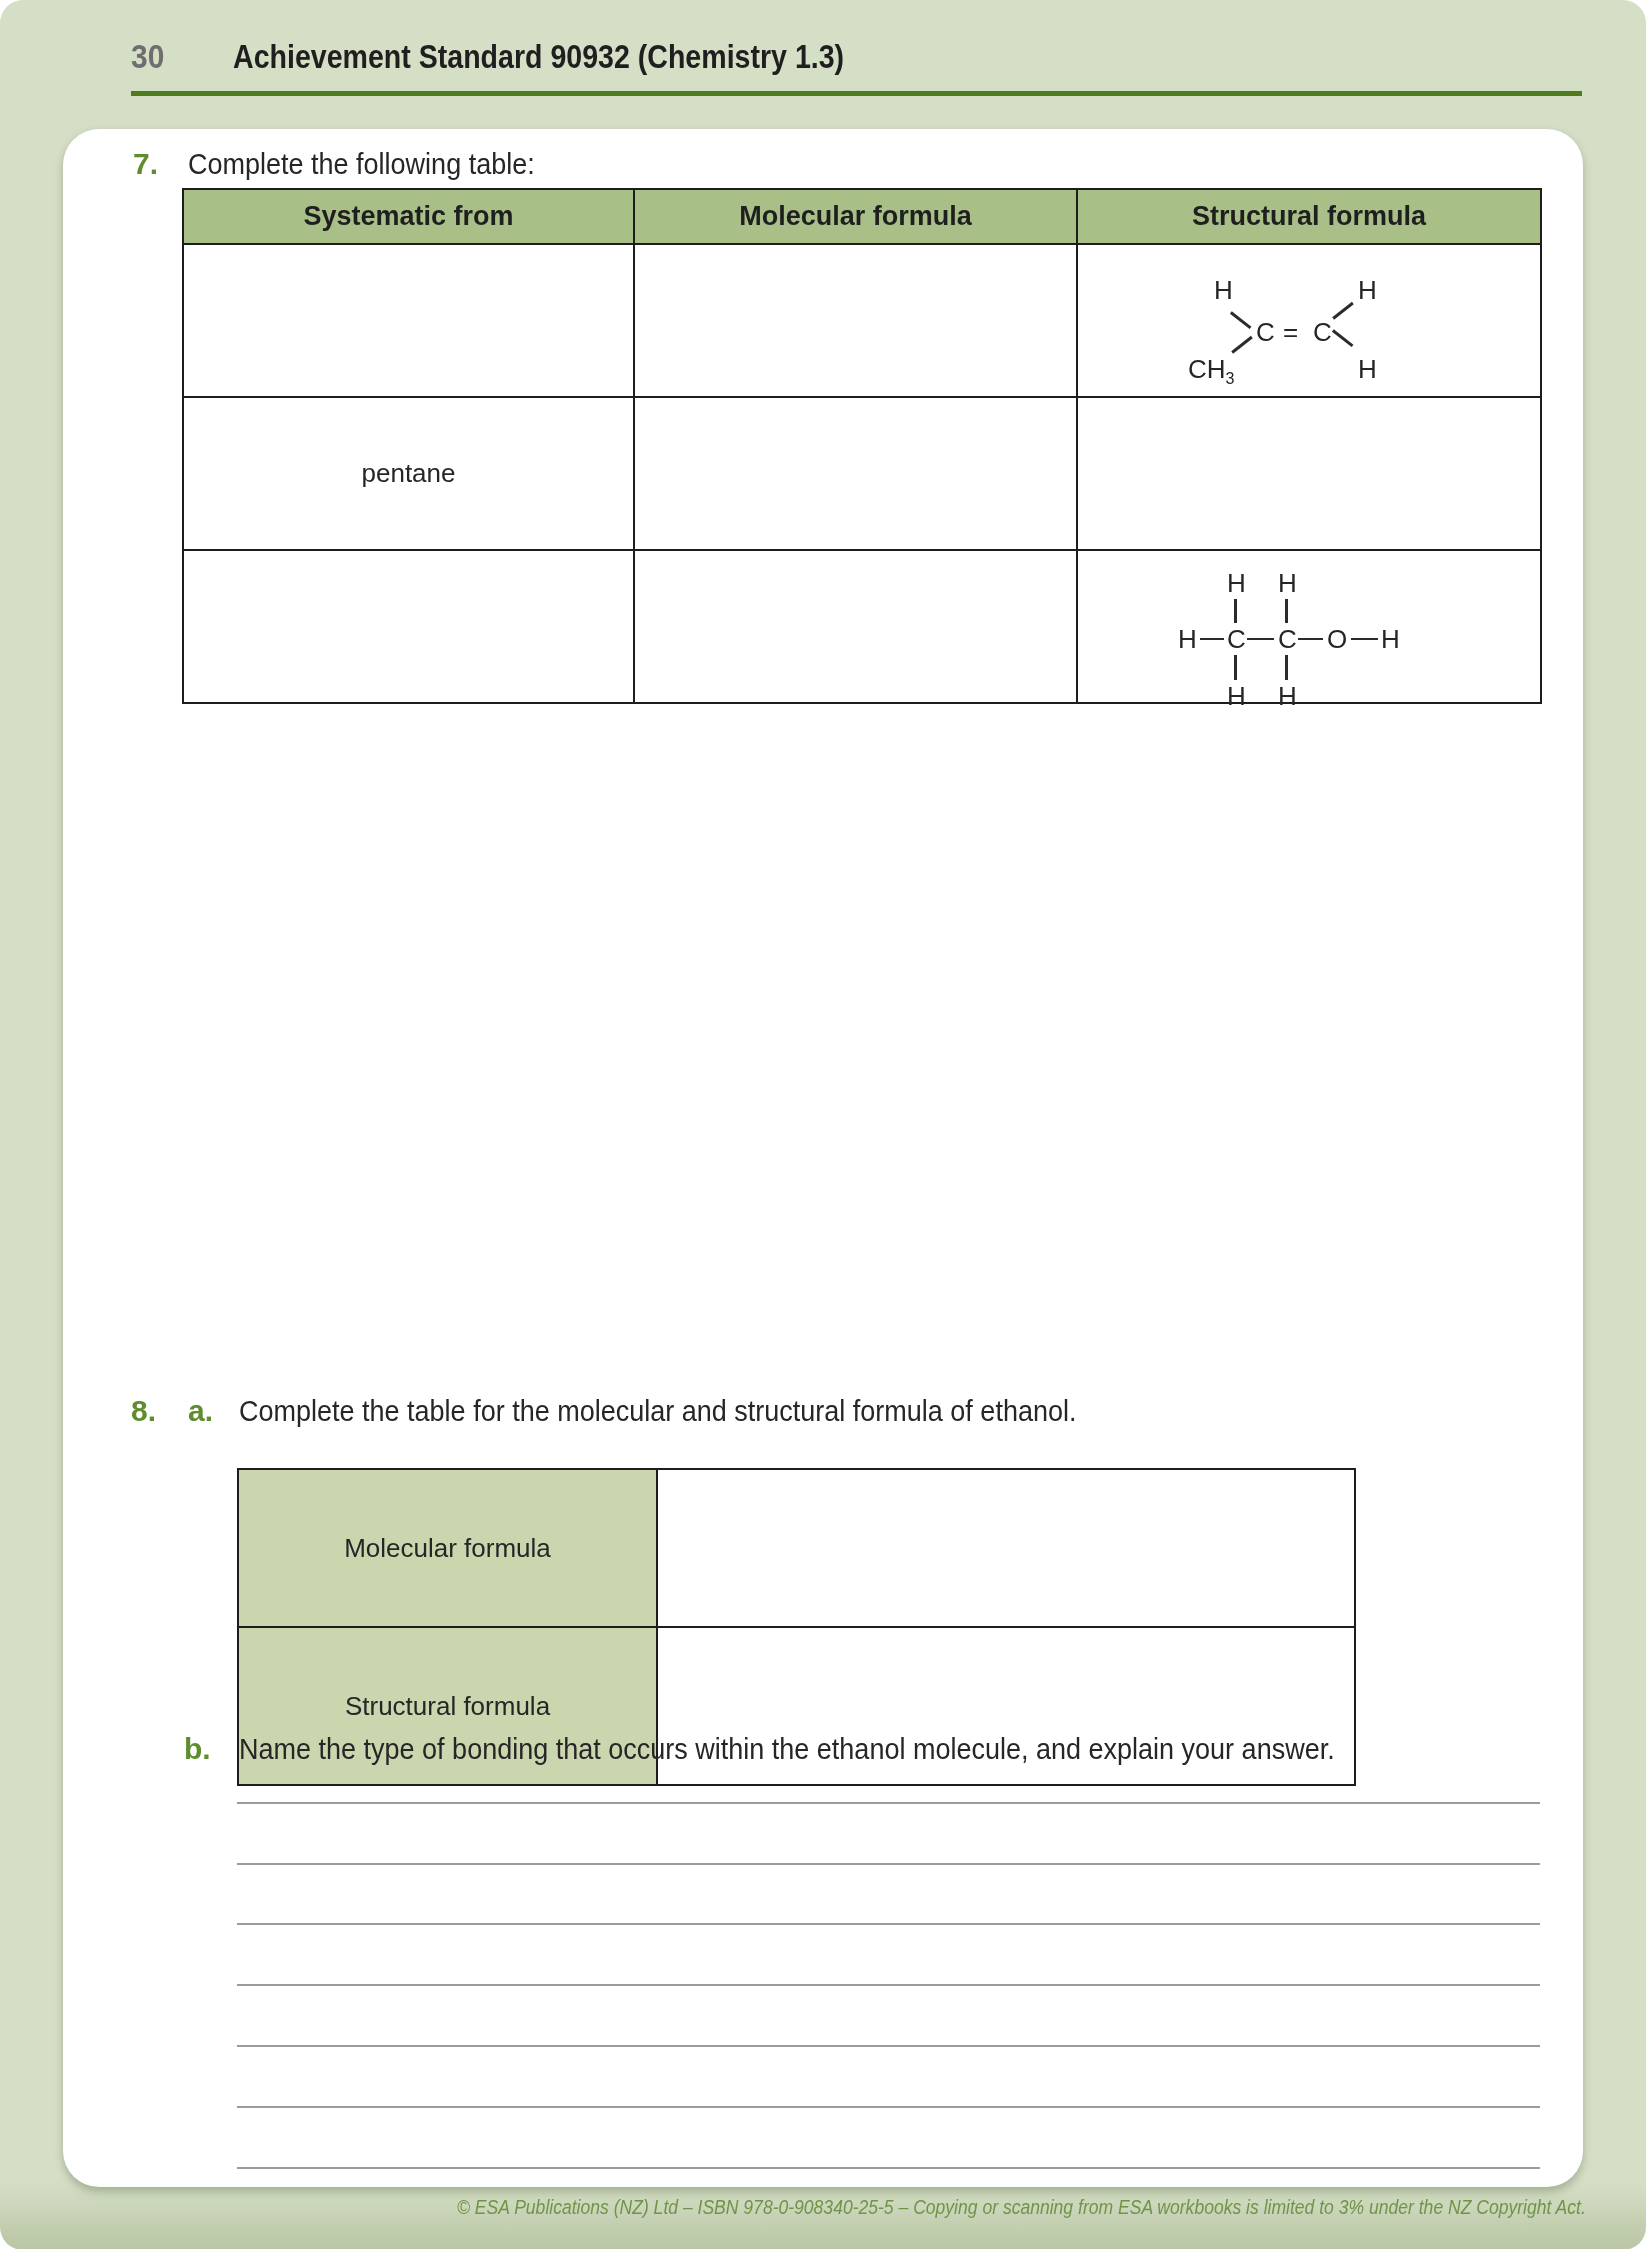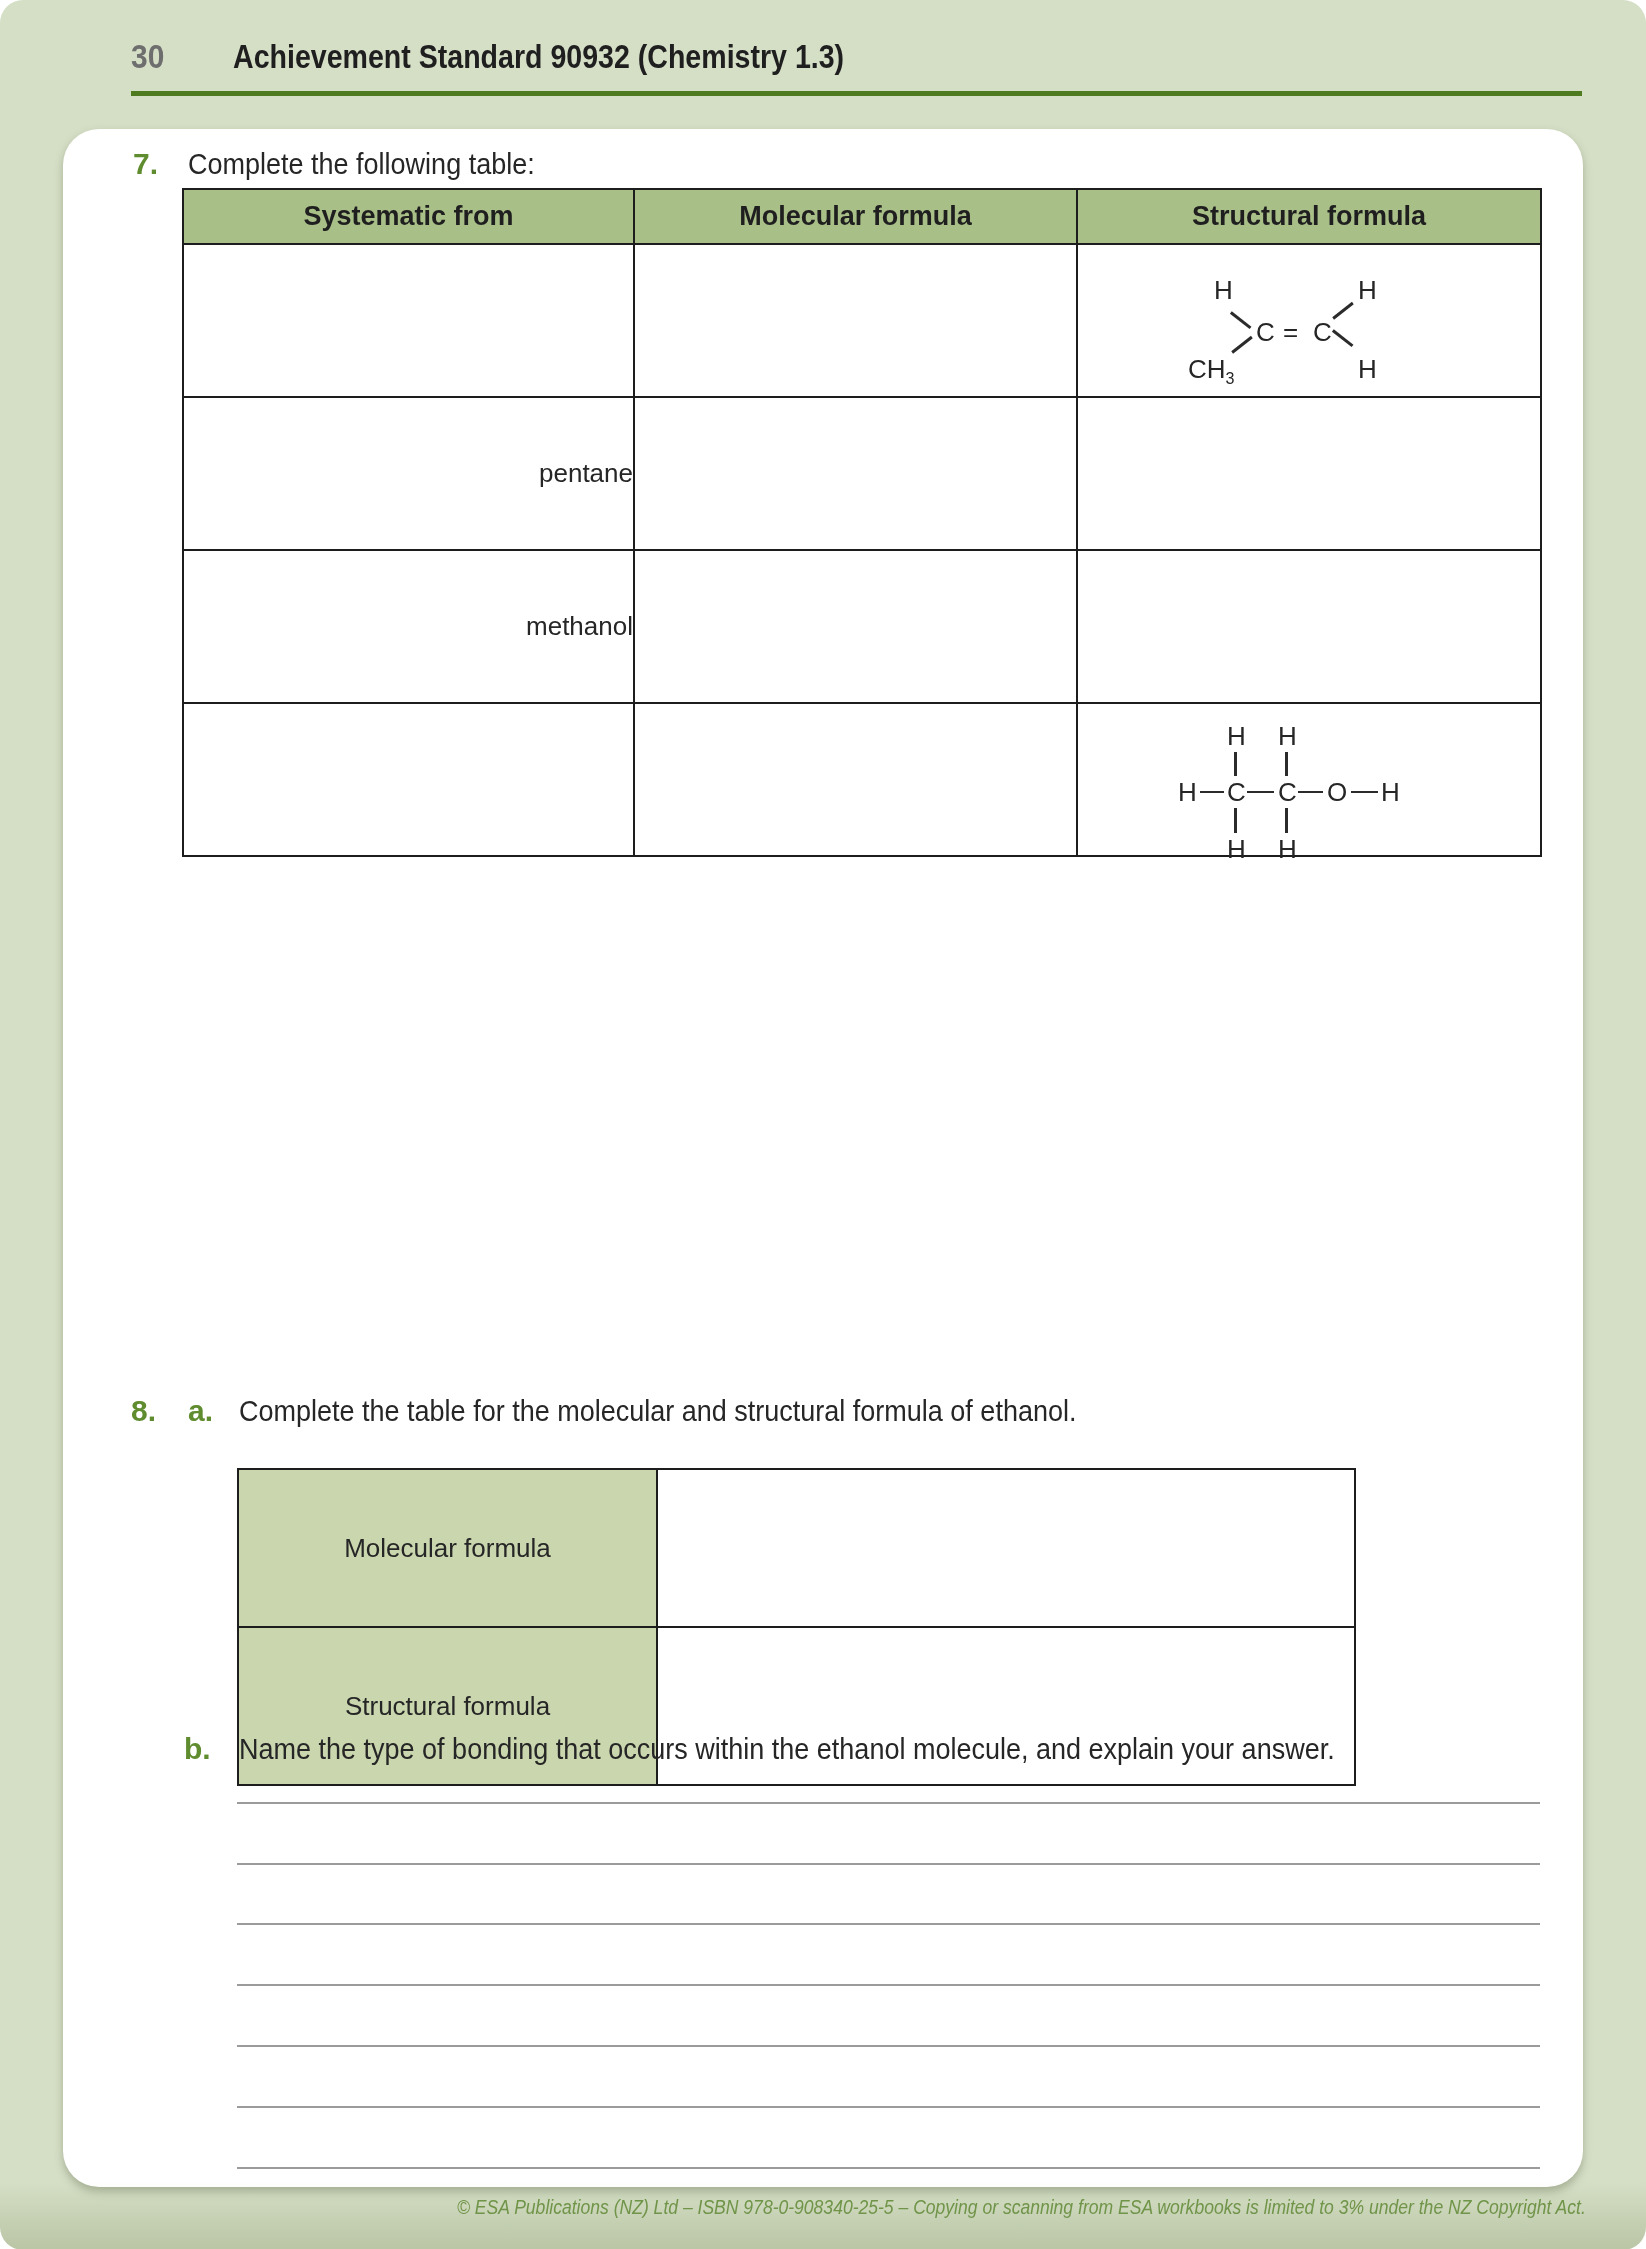--- a/index.html
+++ b/index.html
@@ -18,21 +18,21 @@
   .rule { position:absolute; left:131px; top:91px; width:1451px; height:5px; background:#4e7a20; }
 
   .qnum { position:absolute; font-size:30px; font-weight:bold; color:#5f8c2e; }
   .prompt { position:absolute; font-size:30px; color:#262626; white-space:nowrap;
     transform:scaleX(.9); transform-origin:0 0; }
 
   table.t7 { position:absolute; left:182px; top:188px; border-collapse:collapse; table-layout:fixed; }
   .t7 th, .t7 td { border:2.5px solid #1d1d1d; }
   .t7 th { background:#a9bf88; height:55px; font-size:27px; font-weight:bold; color:#1f1f1f; text-align:center; }
   .t7 td { height:153px; vertical-align:middle; font-size:26px; color:#262626; background:#fff; }
-  .t7 td.name { text-align:right;margin-left:28px; }
+  .t7 td.name { text-align:center;margin-left:28px; }
   .t7 td.mol  { text-align:center; }
   .t7 td.struct { position:relative; padding:0; }
   sub { font-size:.62em; }
 
   table.t8 { position:absolute; left:237px; top:1468px; border-collapse:collapse; table-layout:fixed; }
   .t8 td { border:2.5px solid #1d1d1d; height:158px; vertical-align:middle; font-size:26px; color:#262626; }
   .t8 td.glabel { background:#c9d6ae; text-align:center; }
   .t8 td.blank { background:#fff; }
 
   .diagram { position:absolute; }
@@ -92,25 +92,20 @@
             <div class="b bd" style="left:153px; top:64px; width:25px; transform:rotate(38deg);"></div>
           </div>
         </td>
       </tr>
       <tr>
         <td class="name">pentane</td>
         <td class="mol"><span></span></td>
         <td class="struct"></td>
       </tr>
       <tr>
-        <td class="name">methanol</td>
-        <td class="mol"><span></span></td>
-        <td class="struct"></td>
-      </tr>
-      <tr>
         <td class="name"></td>
         <td class="mol"><span></span></td>
         <td class="struct">
           <div class="diagram" style="left:100px; top:18.6px; width:220px; height:135px;">
             <span class="atom" style="left:49px; top:0;">H</span>
             <span class="atom" style="left:100px; top:0;">H</span>
             <span class="atom" style="left:0; top:56px;">H</span>
             <span class="atom" style="left:49px; top:56px;">C</span>
             <span class="atom" style="left:100px; top:56px;">C</span>
             <span class="atom" style="left:149px; top:56px;">O</span>

